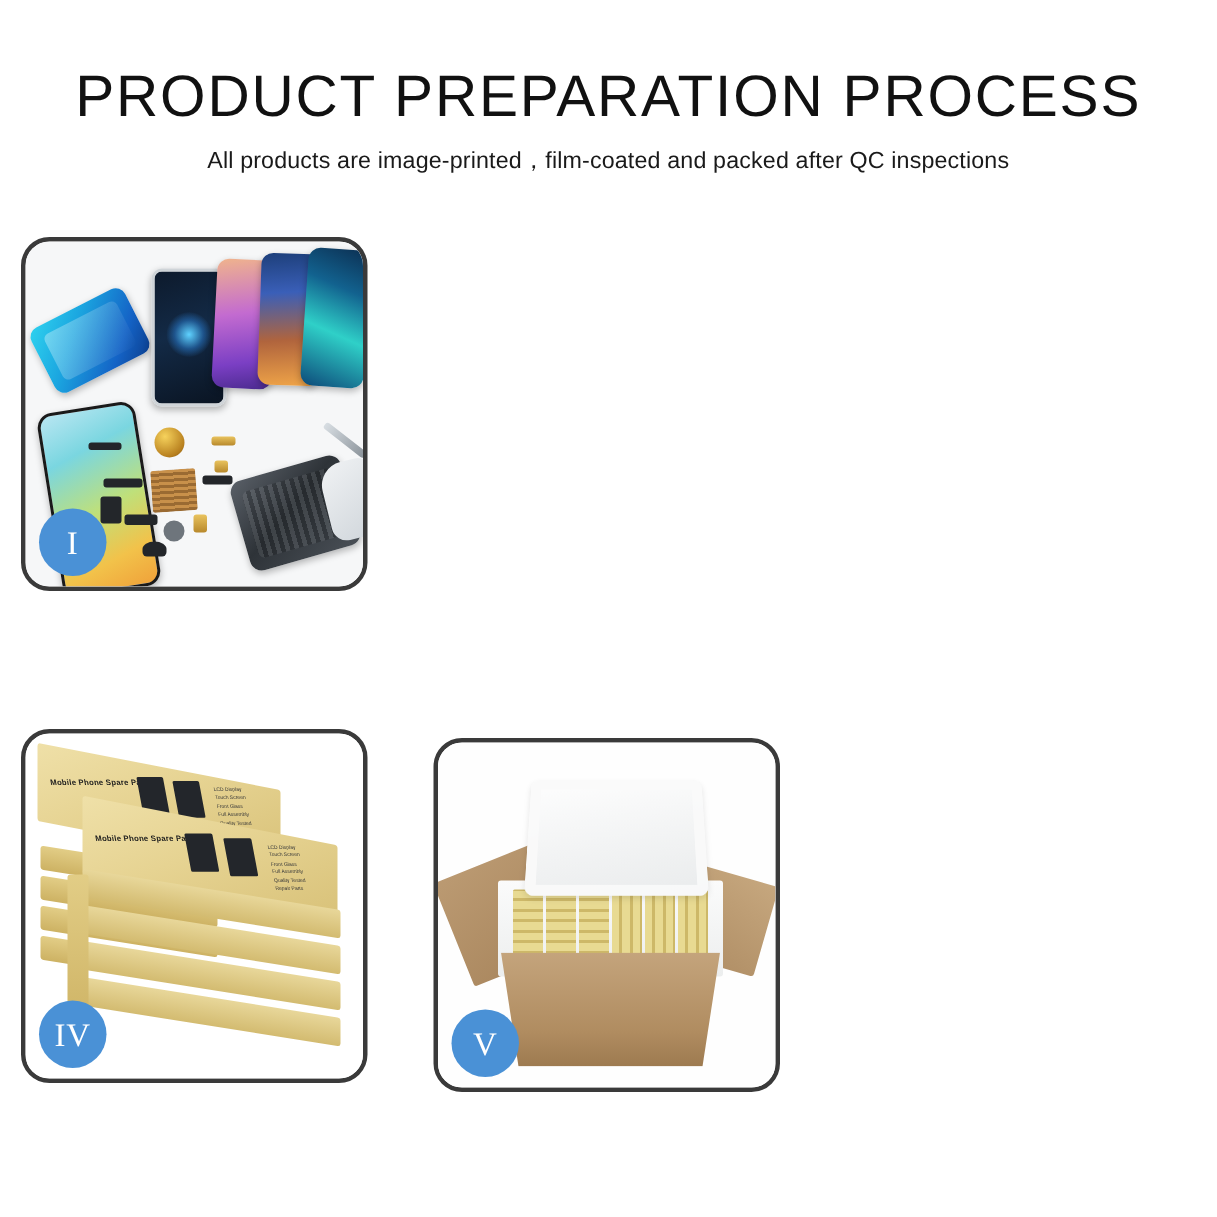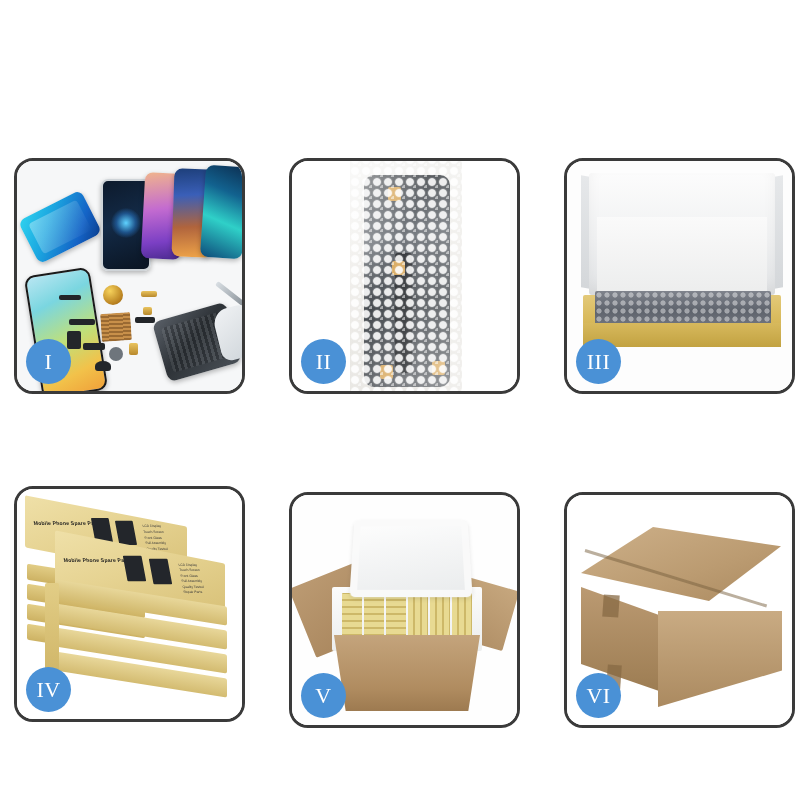--- a/index.html
+++ b/index.html
@@ -195,20 +195,24 @@
   .c6-right{position:absolute;left:91px;top:116px;width:124px;height:96px;
     background:linear-gradient(180deg,#c9ab83,#ab8a60);
     clip-path:polygon(0 0,100% -28%,100% 62%,0 100%);}
   .c6-tape{position:absolute;background:rgba(135,106,68,.75);}
 </style>
 </head>
 <body>
 
 <div id="page">
 
+  <div class="header">
+    <div class="title">PRODUCT PREPARATION PROCESS</div>
+    <div class="subtitle">All products are image-printed，film-coated and packed after QC inspections</div>
+  </div>
 
   <div class="grid">
 
     <div class="panel p1">
       <div class="scene">
         <div class="ph ph-a"></div>
         <div class="ph ph-b"></div>
         <div class="ph ph-c"></div>
         <div class="ph ph-d"></div>
         <div class="ph ph-e"></div>
@@ -226,47 +230,21 @@
         <div class="bit grey" style="left:92px;top:186px;width:14px;height:14px;border-radius:50%;"></div>
         <div class="bit white" style="left:38px;top:188px;width:10px;height:16px;"></div>
         <div class="bit gold" style="left:112px;top:182px;width:9px;height:12px;"></div>
         <div class="bit" style="left:78px;top:200px;width:16px;height:10px;border-radius:50% 50% 3px 3px;"></div>
         <div class="tweezer"></div>
         <div class="hand"></div>
       </div>
       <div class="badge">I</div>
     </div>
 
-    <div class="panel p2">
-      <div class="scene">
-        <div class="bw-outer"></div>
-        <div class="bw-screen"></div>
-        <div class="bw-flex"></div>
-        <div class="bw-conn" style="left:96px;top:26px;"></div>
-        <div class="bw-conn" style="left:100px;top:100px;"></div>
-        <div class="bw-conn" style="left:88px;top:204px;"></div>
-        <div class="bw-conn" style="left:140px;top:200px;"></div>
-        <div class="bw-bubbles"></div>
-        <div class="bw-sheen"></div>
-      </div>
-      <div class="badge">II</div>
-    </div>
-
-    <div class="panel p3">
-      <div class="scene">
-        <div class="b3-lid-l"></div>
-        <div class="b3-lid-r"></div>
-        <div class="b3-lid"></div>
-        <div class="b3-foaminner"></div>
-        <div class="b3-tray"></div>
-        <div class="b3-bubble"></div>
-        <div class="b3-tray-face"></div>
-      </div>
-      <div class="badge">III</div>
-    </div>
+
 
     <div class="panel p4">
       <div class="scene">
 
         <div class="gb gb-side" style="left:10px;top:84px;width:118px;height:16px;transform:skewY(9deg);"></div>
         <div class="gb gb-side" style="left:10px;top:104px;width:118px;height:16px;transform:skewY(9deg);"></div>
         <div class="gb gb-side" style="left:10px;top:124px;width:118px;height:16px;transform:skewY(9deg);"></div>
         <div class="gb gb-side" style="left:10px;top:144px;width:118px;height:16px;transform:skewY(9deg);"></div>
 
         <div class="gb gb-top" style="left:8px;top:22px;width:162px;height:52px;transform:skewY(11deg);">
@@ -314,26 +292,15 @@
           <div class="c5-col v"></div>
           <div class="c5-col v"></div>
           <div class="c5-col v"></div>
         </div>
         <div class="c5-body"></div>
         <div class="c5-lid"></div>
       </div>
       <div class="badge">V</div>
     </div>
 
-    <div class="panel p6">
-      <div class="scene">
-        <div class="c6-top"></div>
-        <div class="c6-seam"></div>
-        <div class="c6-left"></div>
-        <div class="c6-right"></div>
-        <div class="c6-tape" style="left:36px;top:100px;width:16px;height:22px;transform:rotate(4deg);"></div>
-        <div class="c6-tape" style="left:40px;top:170px;width:14px;height:24px;transform:rotate(4deg);"></div>
-      </div>
-      <div class="badge">VI</div>
-    </div>
 
   </div>
 </div>
 
 </body></html>

